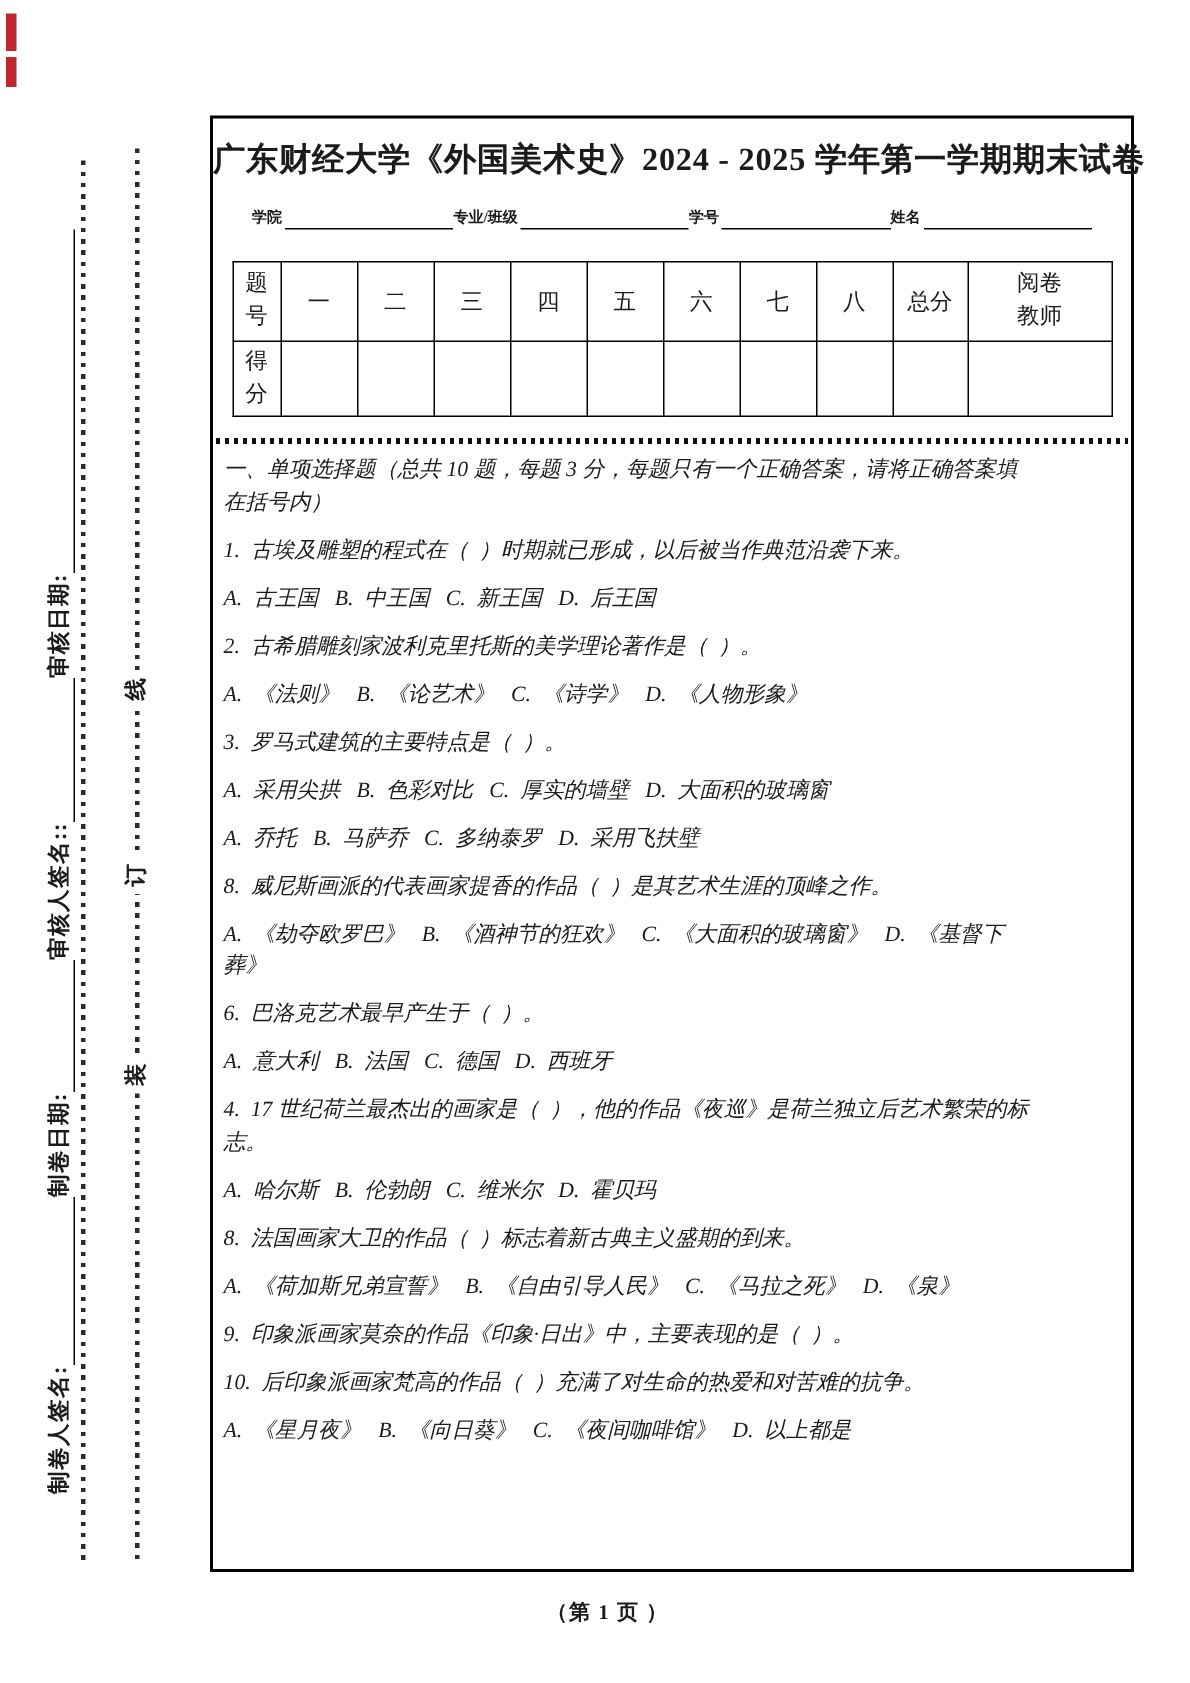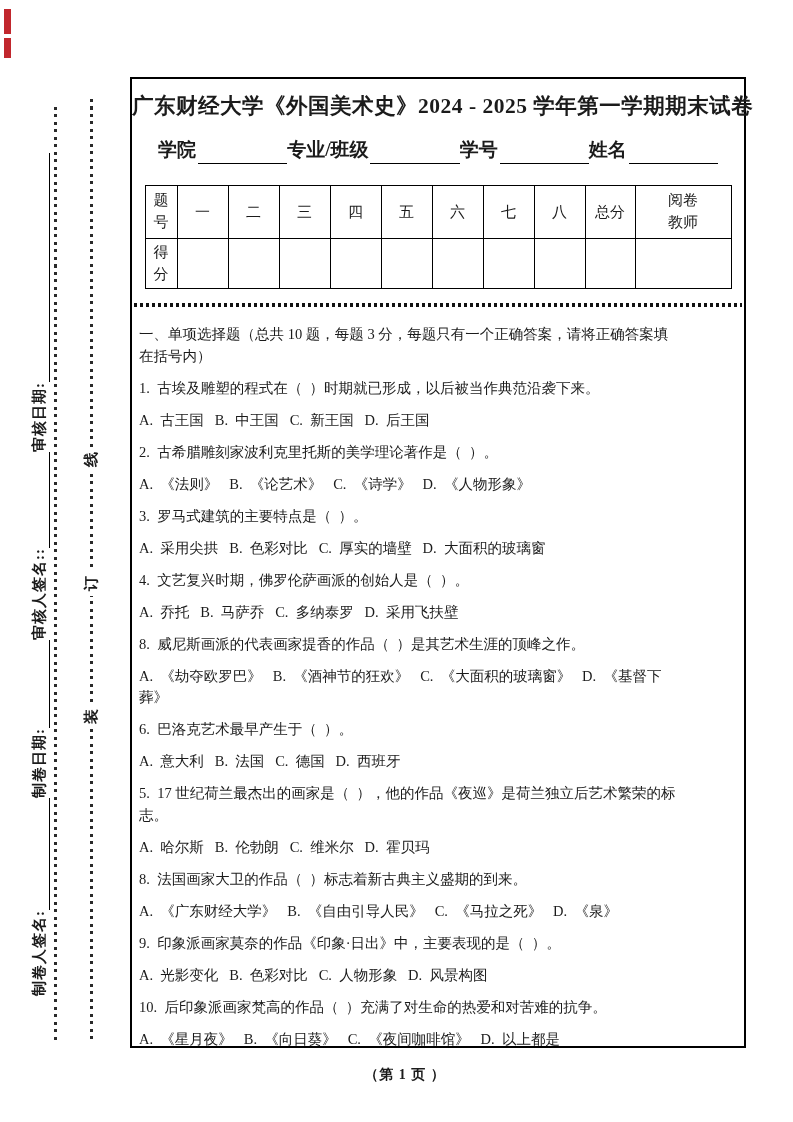--- a/index.html
+++ b/index.html
@@ -49,36 +49,36 @@
     height: 18px; flex: 0 0 auto;
   }
   .sig-strip .blank.b1 { width: 112px; }
   .sig-strip .blank.b2 { width: 88px; }
   .sig-strip .blank.b3 { width: 96px; }
   .sig-strip .blank.b4 { flex: 1 1 auto; }
   .sig-strip .lbl { padding-bottom: 1px; }
 
   
   .sheet {
-    position: absolute; left: 130px; top: 77px;
+    position: absolute; left: 140px; top: 77px;
     width: 616px; height: 971px;
     border: 2px solid #000;
     background: #fff;
   }
   .exam-title {
     margin-top: 12px;
     text-align: center;
     font-size: 21.5px; font-weight: bold;
     letter-spacing: 0.5px;
     white-space: nowrap;
   }
   .fields {
     display: flex; align-items: flex-end;
     margin: 17px 26px 0 26px;
-    font-size: 19px; font-weight: bold;
+    font-size: 10px; font-weight: bold;
   }
   .fields .f-label { white-space: nowrap; padding: 0 2px 1px 0; }
   .fields .f-blank { flex: 1 1 auto; border-bottom: 1.4px solid #000; height: 16px; }
 
   table.score {
     border-collapse: collapse;
     table-layout: fixed;
     margin: 21px auto 0 auto;
     width: 586px;
   }
@@ -92,22 +92,23 @@
   table.score tr.r2 td { height: 50px; }
   td.two-line { font-size: 14px; white-space: pre-line; line-height: 1.45; }
 
   .dotted-sep {
     margin: 14px 2px 0 2px;
     height: 4px;
     background-image: repeating-linear-gradient(to right, #111 0 3px, transparent 3px 6px);
   }
 
   .qarea {
-    margin: 17px 9px 0 7px;
+    margin: 7px 9px 0 7px;
     font-size: 14.5px;
+    font-style: italic;
   }
   .qarea p {
     margin: 0 0 10.5px 0;
     line-height: 21.5px;
     white-space: pre-wrap;
   }
 
   .page-footer {
     position: absolute; left: 0; top: 1066px; width: 810px;
     text-align: center;
@@ -208,38 +209,36 @@
 
     <p>1.  古埃及雕塑的程式在（  ）时期就已形成，以后被当作典范沿袭下来。</p>
     <p>A.  古王国   B.  中王国   C.  新王国   D.  后王国</p>
 
     <p>2.  古希腊雕刻家波利克里托斯的美学理论著作是（  ）。</p>
     <p>A.  《法则》   B.  《论艺术》   C.  《诗学》   D.  《人物形象》</p>
 
     <p>3.  罗马式建筑的主要特点是（  ）。</p>
     <p>A.  采用尖拱   B.  色彩对比   C.  厚实的墙壁   D.  大面积的玻璃窗</p>
 
-    <p>4.  文艺复兴时期，佛罗伦萨画派的创始人是（  ）。</p>
     <p>A.  乔托   B.  马萨乔   C.  多纳泰罗   D.  采用飞扶壁</p>
 
     <p>8.  威尼斯画派的代表画家提香的作品（  ）是其艺术生涯的顶峰之作。</p>
     <p>A.  《劫夺欧罗巴》   B.  《酒神节的狂欢》   C.  《大面积的玻璃窗》   D.  《基督下
 葬》</p>
 
     <p>6.  巴洛克艺术最早产生于（  ）。</p>
     <p>A.  意大利   B.  法国   C.  德国   D.  西班牙</p>
 
-    <p>5.  17 世纪荷兰最杰出的画家是（  ），他的作品《夜巡》是荷兰独立后艺术繁荣的标
+    <p>4.  17 世纪荷兰最杰出的画家是（  ），他的作品《夜巡》是荷兰独立后艺术繁荣的标
 志。</p>
     <p>A.  哈尔斯   B.  伦勃朗   C.  维米尔   D.  霍贝玛</p>
 
     <p>8.  法国画家大卫的作品（  ）标志着新古典主义盛期的到来。</p>
-    <p>A.  《广东财经大学》   B.  《自由引导人民》   C.  《马拉之死》   D.  《泉》</p>
+    <p>A.  《荷加斯兄弟宣誓》   B.  《自由引导人民》   C.  《马拉之死》   D.  《泉》</p>
 
     <p>9.  印象派画家莫奈的作品《印象·日出》中，主要表现的是（  ）。</p>
-    <p>A.  光影变化   B.  色彩对比   C.  人物形象   D.  风景构图</p>
 
     <p>10.  后印象派画家梵高的作品（  ）充满了对生命的热爱和对苦难的抗争。</p>
     <p>A.  《星月夜》   B.  《向日葵》   C.  《夜间咖啡馆》   D.  以上都是</p>
   </div>
 </div>
 
 <div class="page-footer">（第 1 页 ）</div>
 
 </body></html>

